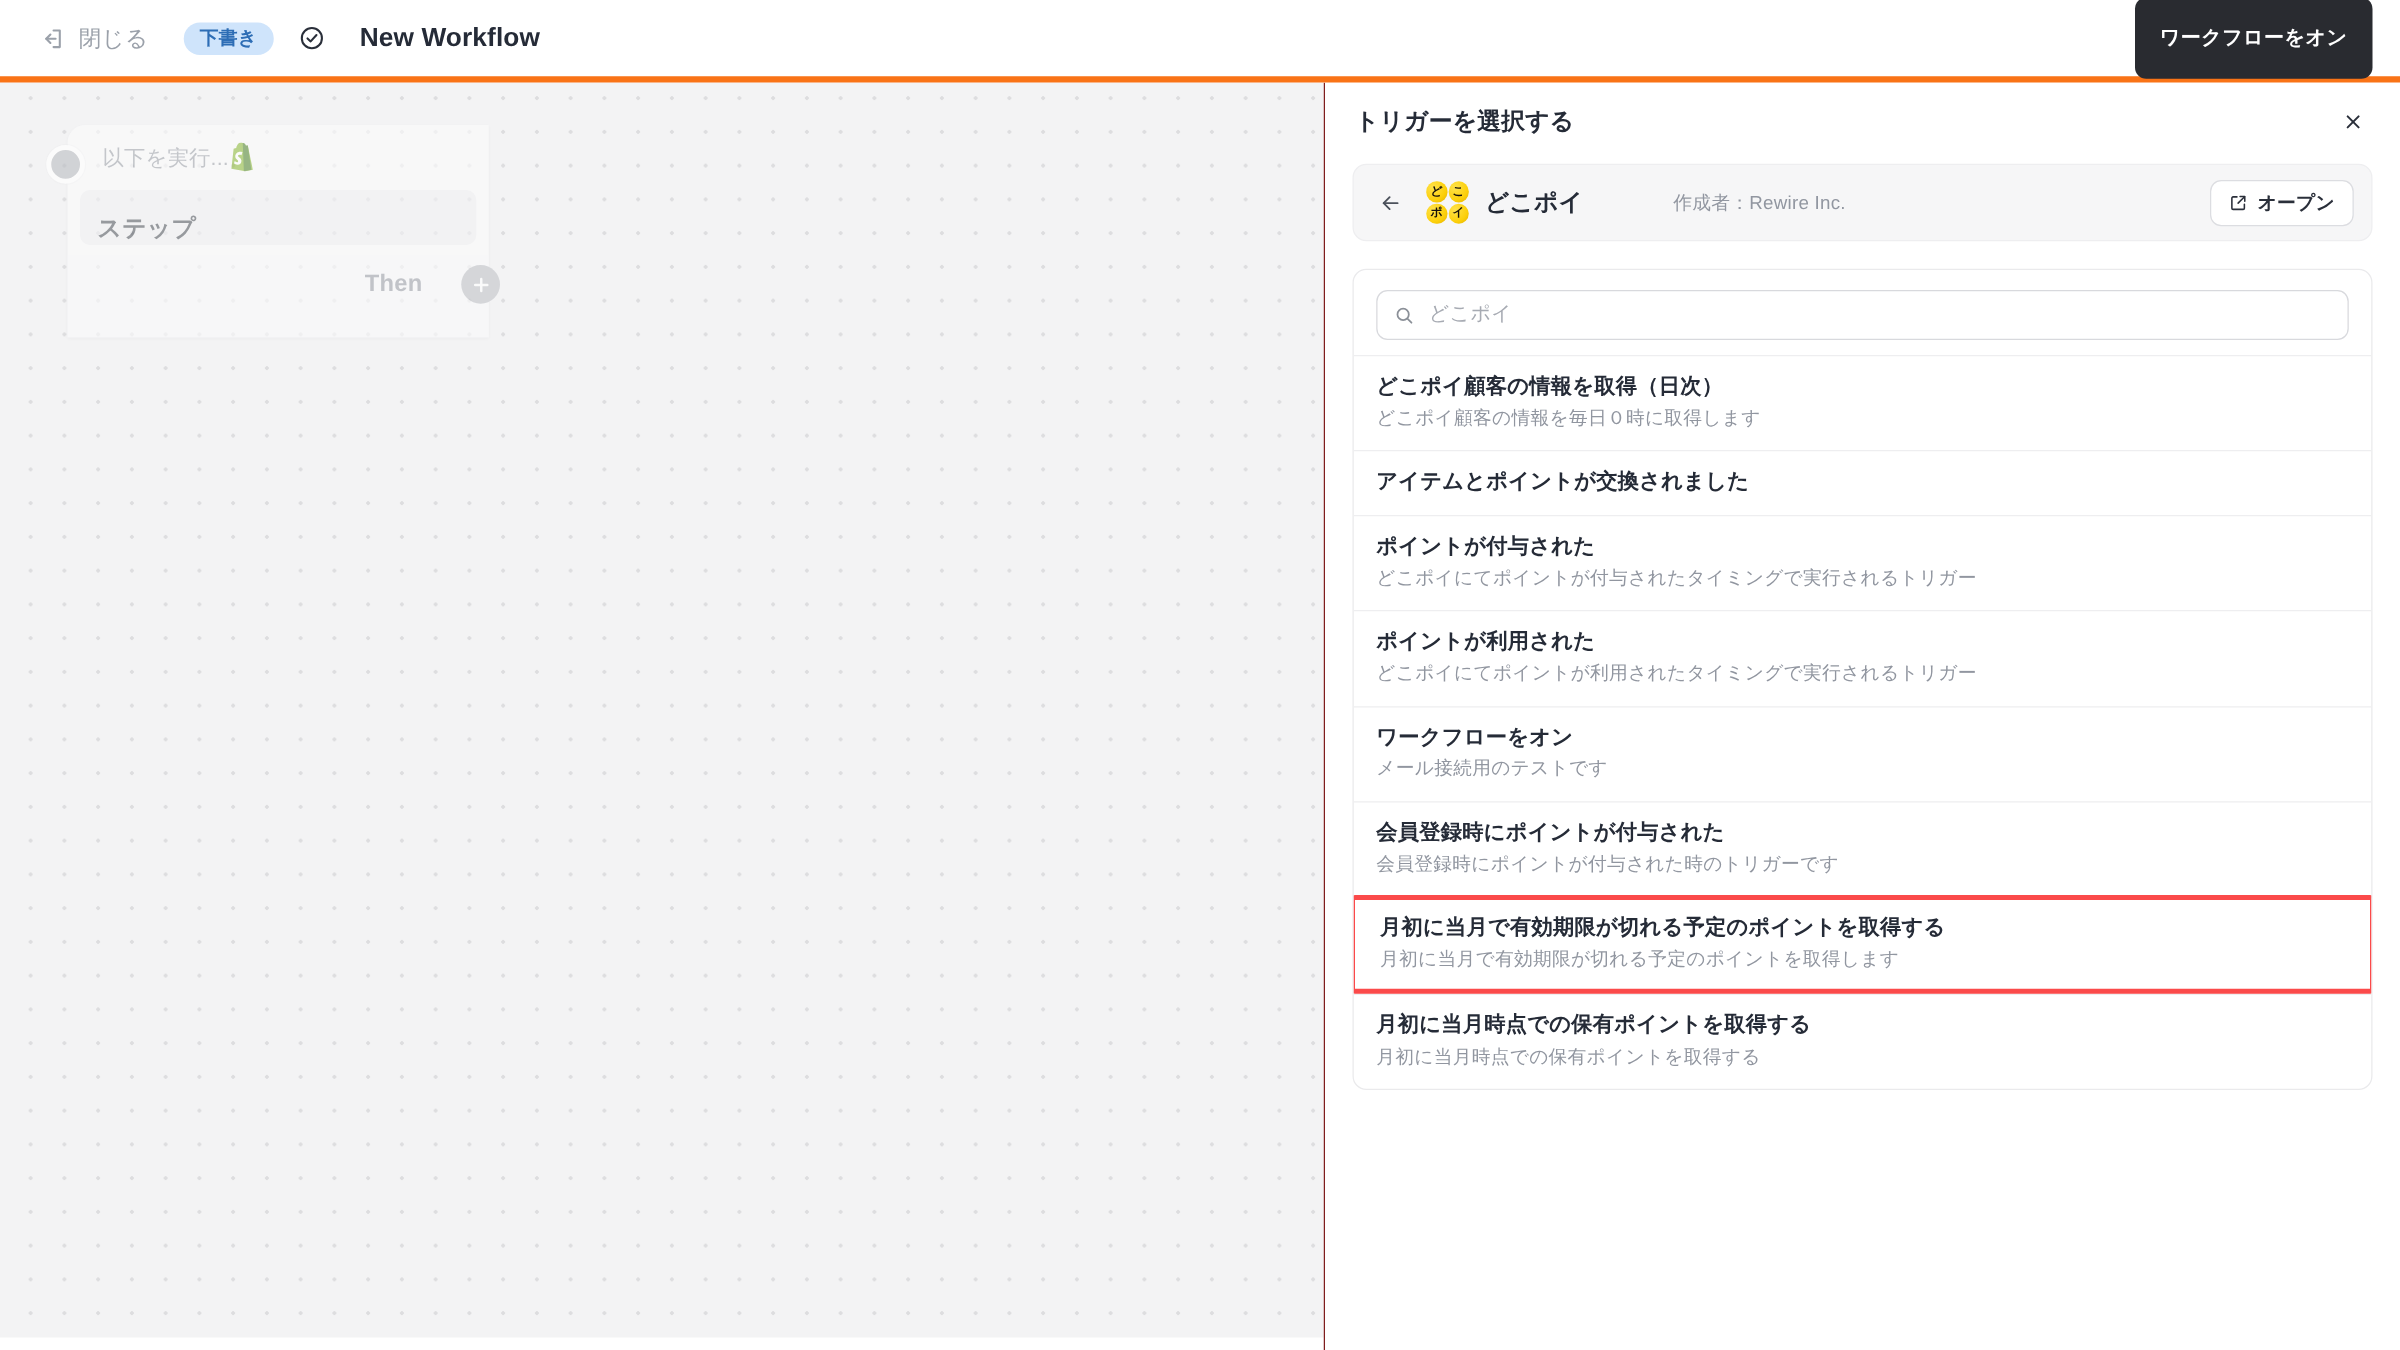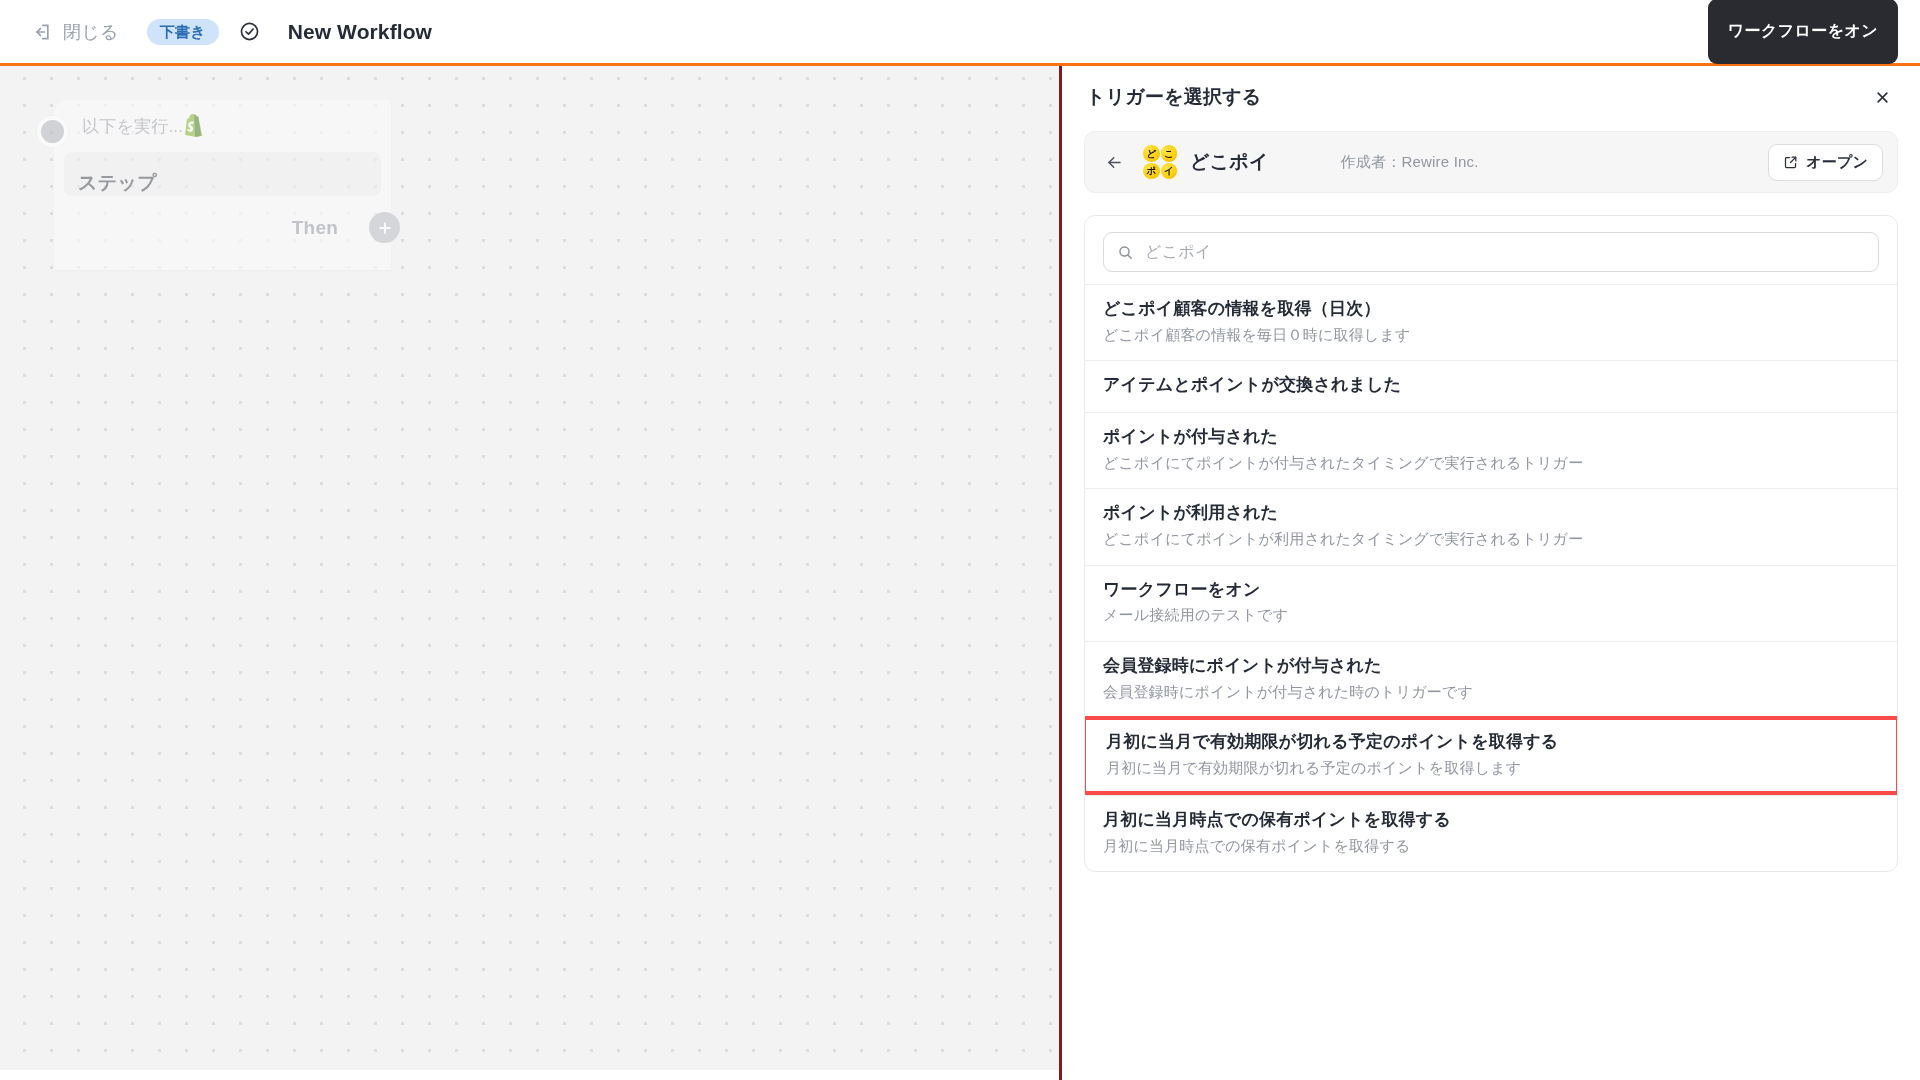--- a/index.html
+++ b/index.html
@@ -17,21 +17,21 @@
     -webkit-font-smoothing: antialiased;
   }
 
   
   .topbar {
     position: absolute;
     top: 0; left: 0;
     width: 1920px;
     height: 66px;
     background: #ffffff;
-    border-bottom: 3px solid #f97316;
+    border-bottom: 5px solid #f97316;
     display: flex;
     align-items: center;
     padding: 0 22px;
     z-index: 40;
   }
   .topbar-left {
     display: flex;
     align-items: center;
     gap: 0px;
   }
@@ -184,21 +184,21 @@
   .wf-plus svg { width: 18px; height: 18px; display: block; }
 
   
   .panel {
     position: absolute;
     top: 66px;
     left: 1059px;
     width: 861px;
     height: 1014px;
     background: #ffffff;
-    border-left: 3px solid #7f1d1d;
+    border-left: 1px solid #7f1d1d;
     padding: 0 22px;
   }
   .panel-header {
     display: flex;
     align-items: center;
     height: 62px;
     padding: 0 2px;
   }
   .panel-title {
     font-size: 19px;

